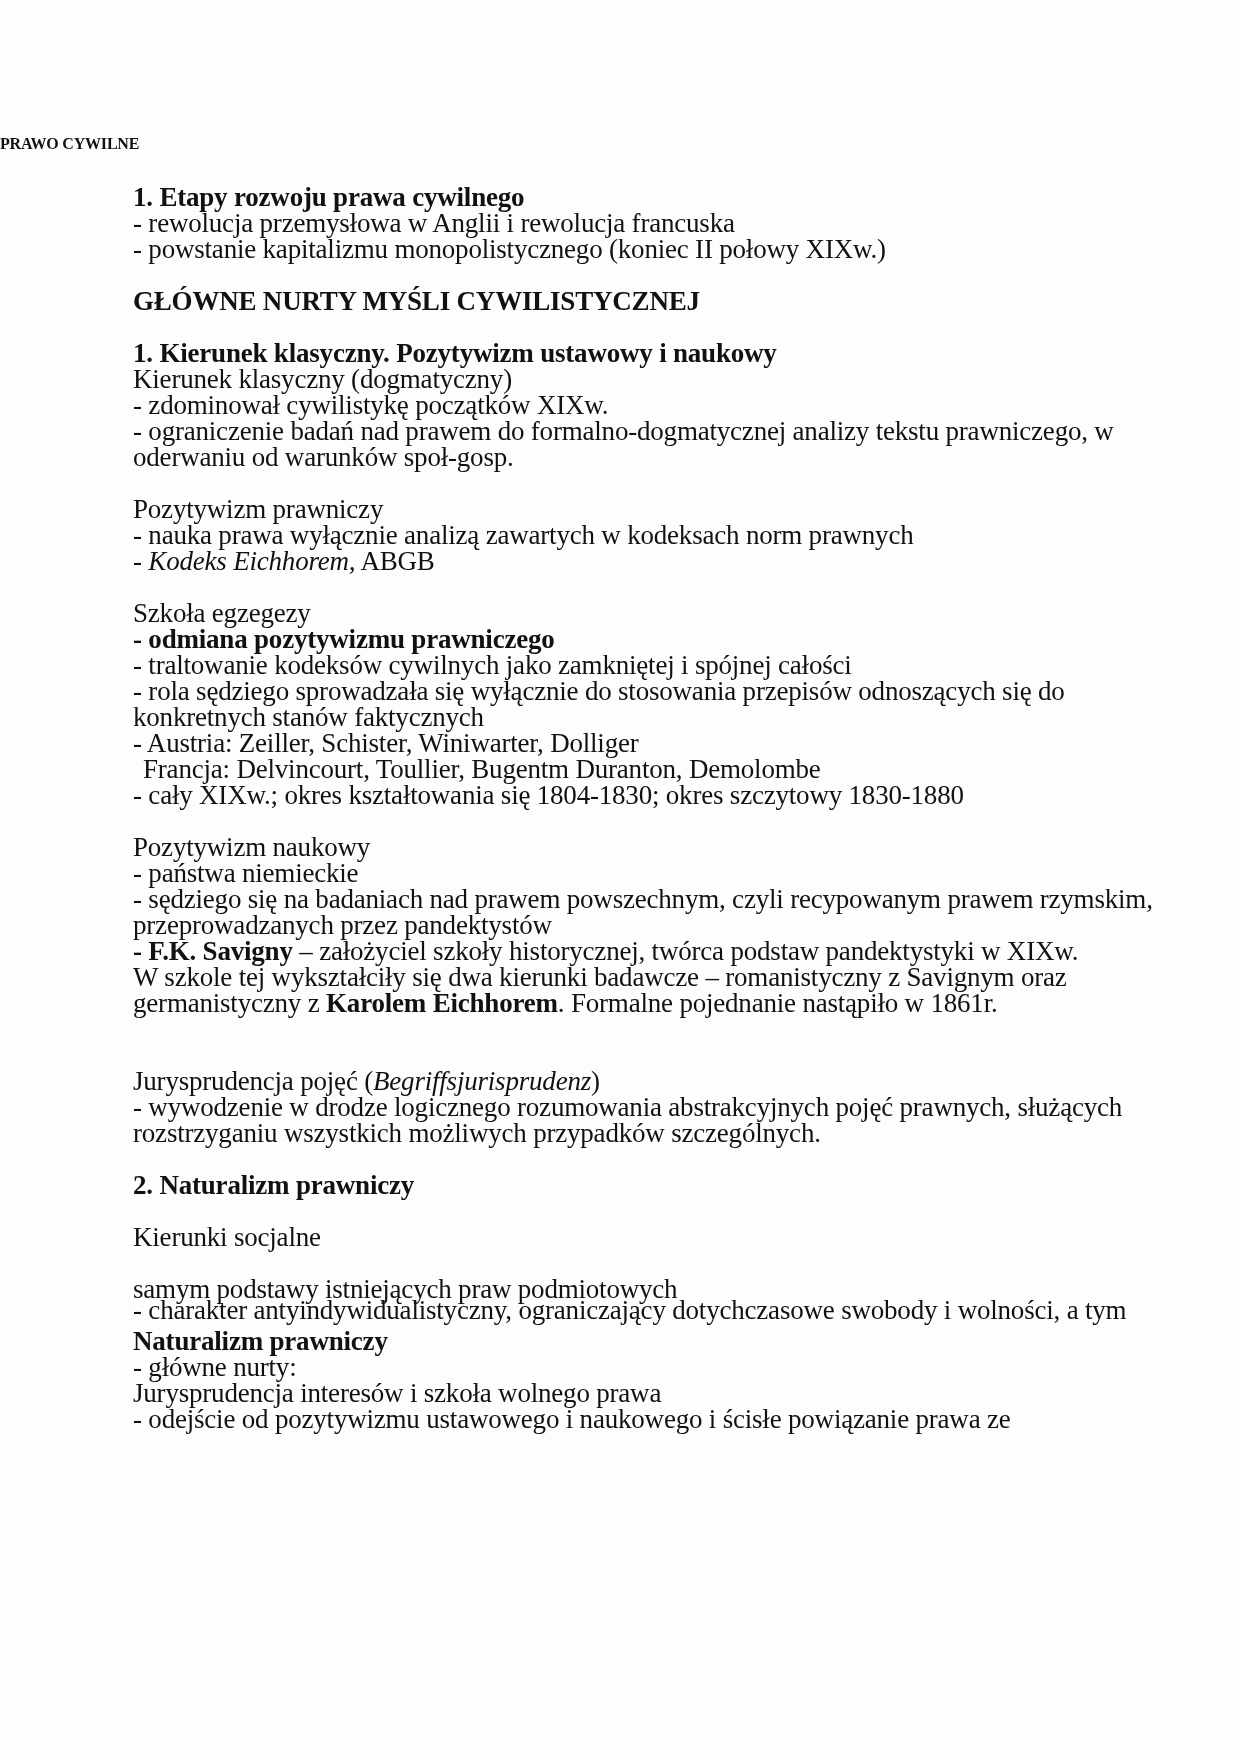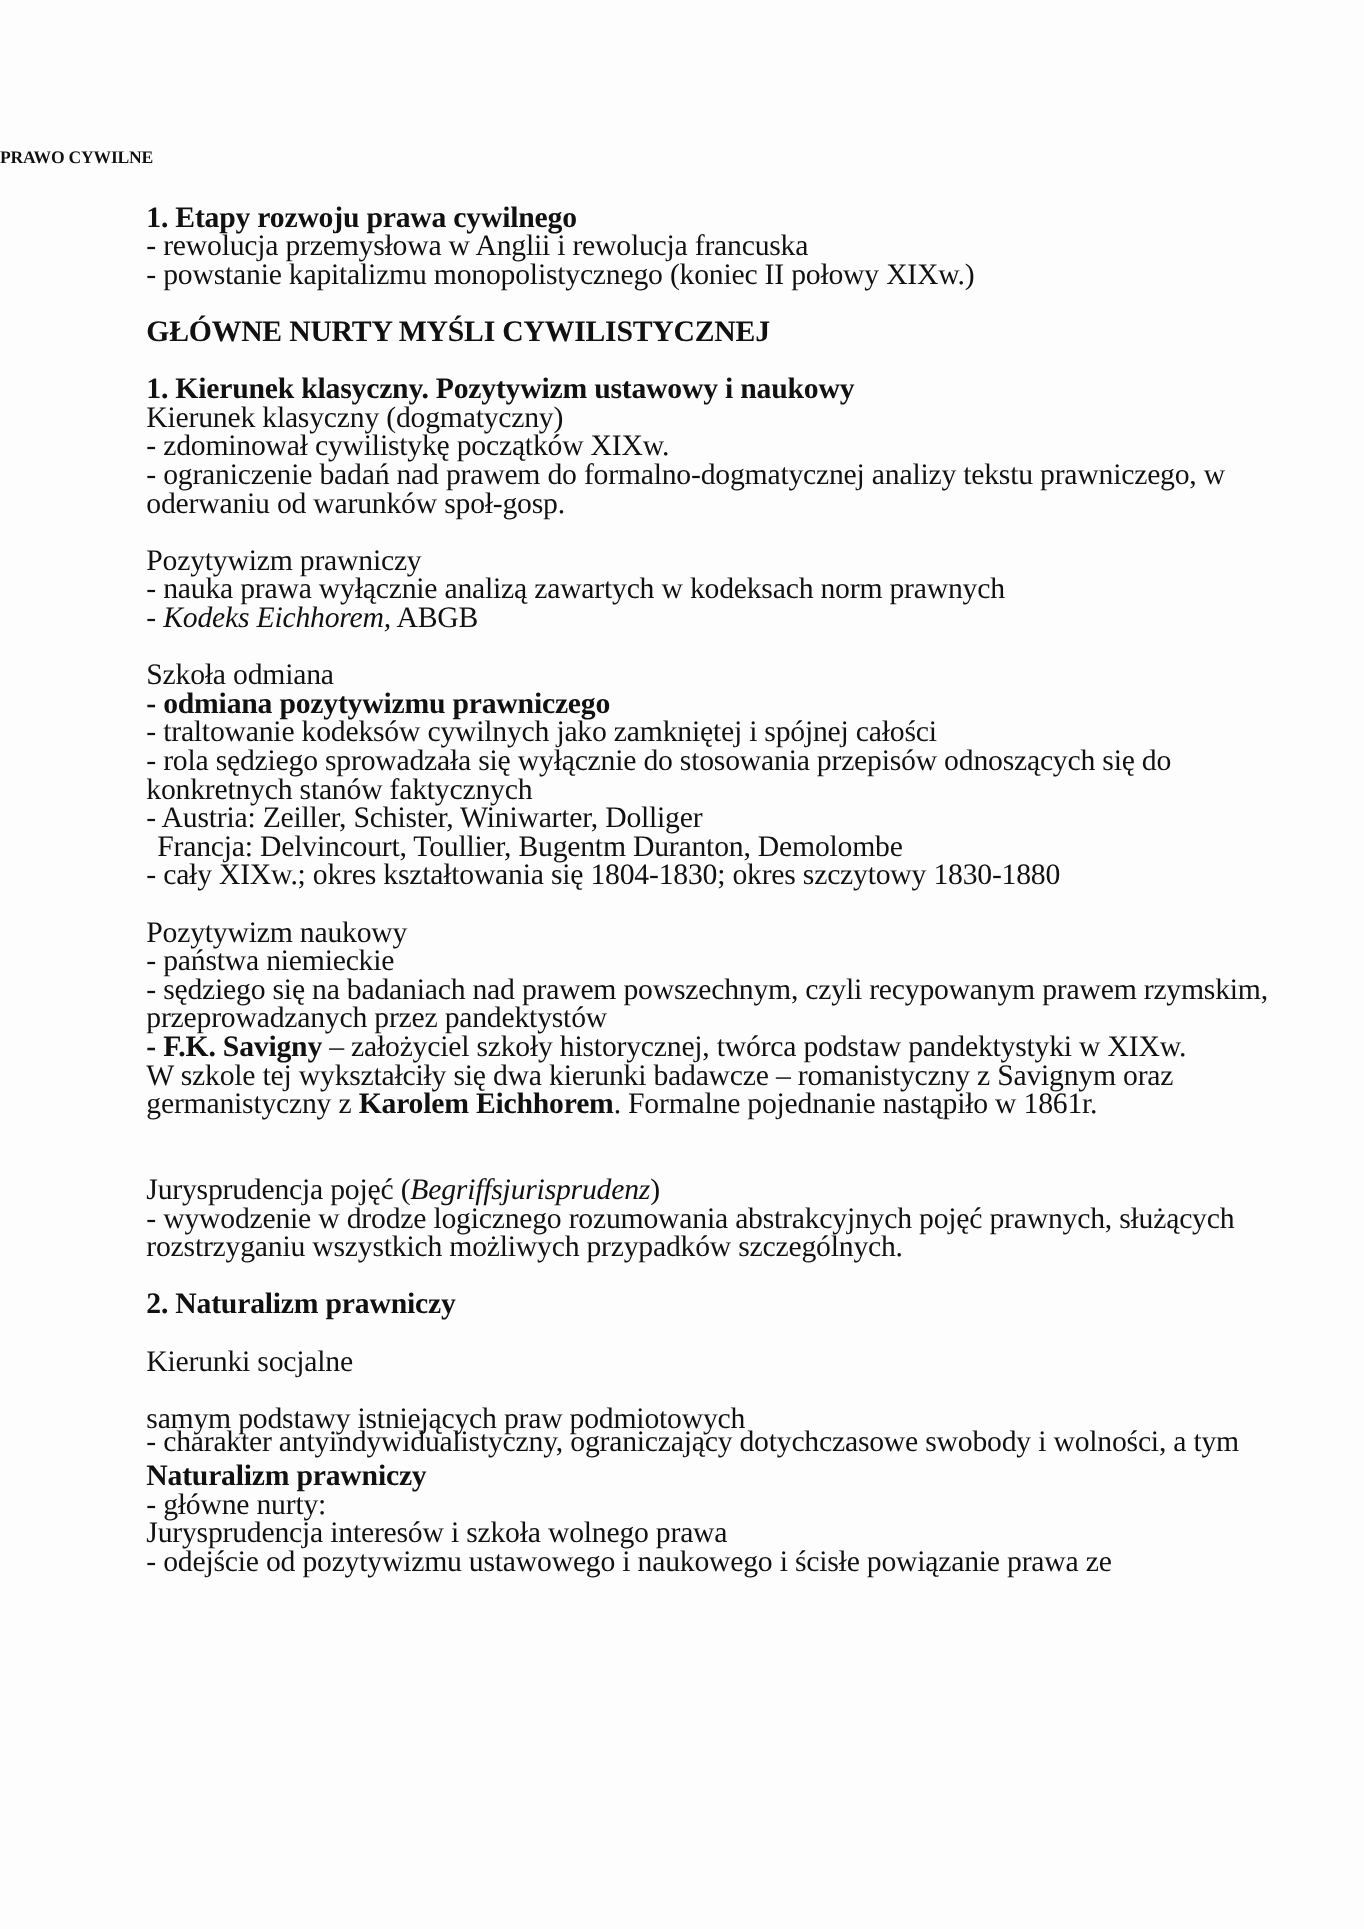--- a/index.html
+++ b/index.html
@@ -62,21 +62,21 @@
 
   <div class="line" style="top:366px;">Kierunek klasyczny (dogmatyczny)</div>
   <div class="line" style="top:392px;">- zdominował cywilistykę początków XIXw.</div>
   <div class="line" style="top:418px;">- ograniczenie badań nad prawem do formalno-dogmatycznej analizy tekstu prawniczego, w</div>
   <div class="line" style="top:444px;">oderwaniu od warunków społ-gosp.</div>
 
   <div class="line" style="top:496px;">Pozytywizm prawniczy</div>
   <div class="line" style="top:522px;">- nauka prawa wyłącznie analizą zawartych w kodeksach norm prawnych</div>
   <div class="line" style="top:548px;"><span>- </span><i>Kodeks Eichhorem,</i><span> ABGB</span></div>
 
-  <div class="line" style="top:600px;">Szkoła odmiana</div>
+  <div class="line" style="top:600px;">Szkoła egzegezy</div>
   <div class="line" style="top:626px;font-weight:bold;">- odmiana pozytywizmu prawniczego</div>
   <div class="line" style="top:652px;">- traltowanie kodeksów cywilnych jako zamkniętej i spójnej całości</div>
   <div class="line" style="top:678px;">- rola sędziego sprowadzała się wyłącznie do stosowania przepisów odnoszących się do</div>
   <div class="line" style="top:704px;">konkretnych stanów faktycznych</div>
   <div class="line" style="top:730px;">- Austria: Zeiller, Schister, Winiwarter, Dolliger</div>
   <div class="line indent" style="top:756px;">Francja: Delvincourt, Toullier, Bugentm Duranton, Demolombe</div>
   <div class="line" style="top:782px;">- cały XIXw.; okres kształtowania się 1804-1830; okres szczytowy 1830-1880</div>
 
   <div class="line" style="top:834px;">Pozytywizm naukowy</div>
   <div class="line" style="top:860px;">- państwa niemieckie</div>

